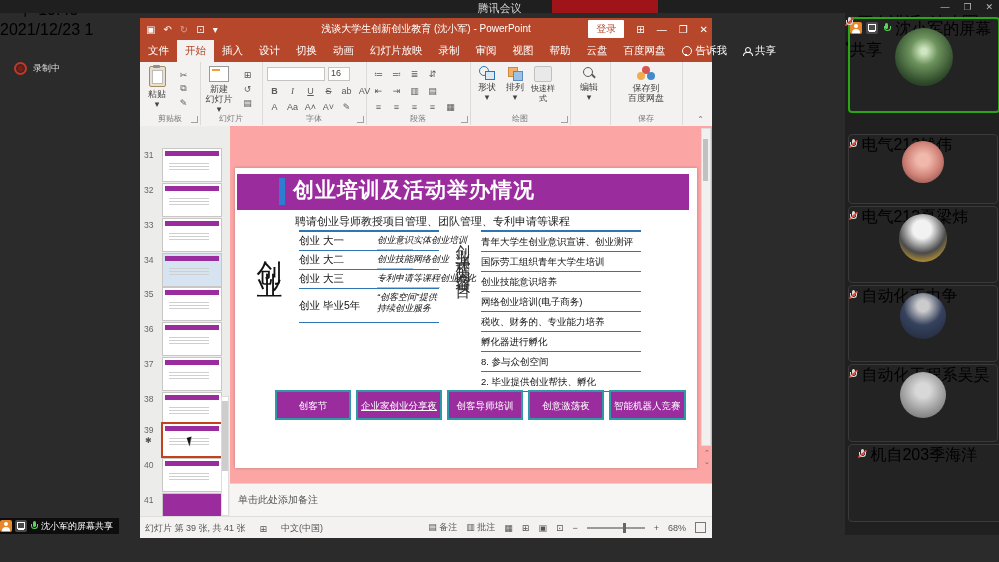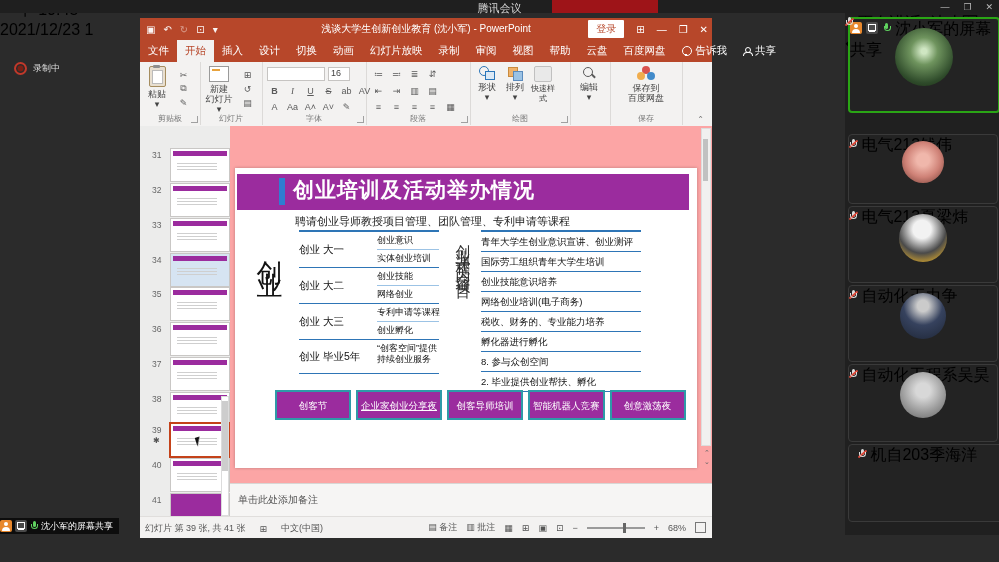--- a/index.html
+++ b/index.html
@@ -74,21 +74,21 @@
   .qsicon{display:inline-block;width:16px;height:14px;border:1px solid #c0c0c0;background:#e9e9e9;border-radius:2px;}
   .magicon{display:inline-block;width:14px;height:14px;position:relative;}
   .magicon::before{content:"";position:absolute;left:1px;top:1px;width:8px;height:8px;border:1.5px solid #5a5a5a;border-radius:50%;}
   .magicon::after{content:"";position:absolute;left:9px;top:9px;width:5px;height:1.5px;background:#5a5a5a;transform:rotate(45deg);}
   .baiduicon{display:inline-block;width:18px;height:15px;position:relative;}
   .baiduicon::before{content:"";position:absolute;left:5px;top:0;width:8px;height:8px;border-radius:50%;background:#d9534f;}
   .baiduicon::after{content:"";position:absolute;left:0;top:6px;width:8px;height:8px;border-radius:50%;background:#f0ad4e;box-shadow:10px 0 0 #428bca;}
   .ribcollapse{position:absolute;right:8px;bottom:2px;font-size:8px;color:#777;}
   
   .thumbs{position:absolute;left:0;top:108px;width:90px;height:390px;background:#ececeb;border-right:1px solid #d8d6d4;}
-  .thumb{position:absolute;left:0;width:90px;height:34px;margin-left:8px;}
+  .thumb{position:absolute;left:0;width:90px;height:34px;}
   .tnum{position:absolute;left:4px;top:2px;font-size:8.5px;color:#666;}
   .tstar{position:absolute;left:5px;top:13px;font-size:8px;color:#555;}
   .timg{position:absolute;left:22px;top:0;width:58px;height:32px;background:#fff;border:1px solid #c9c7c5;}
   .timg::before{content:"";position:absolute;left:2px;top:2px;right:2px;height:5px;background:#9b2c9e;}
   .timg::after{content:"";position:absolute;left:6px;top:12px;width:40px;height:10px;
       background:repeating-linear-gradient(#0000 0 2px,#cfcfcf 2px 3px);}
   .timg.tfull{background:#9b2c9e;} .timg.tfull::before,.timg.tfull::after{display:none;}
   .timg.tblue{background:#d6e4f2;}
   .thumb.sel .timg{border:2px solid #c4421a;left:21px;top:-1px;}
   .cursorptr{position:absolute;left:48px;top:14px;width:0;height:0;border-left:5px solid #111;border-bottom:9px solid transparent;transform:rotate(-18deg);filter:drop-shadow(0 0 1px #fff);}
@@ -102,21 +102,21 @@
   
   .slide{position:absolute;left:5px;top:42px;width:462px;height:300px;background:#fff;box-shadow:0 0 3px rgba(0,0,0,.25);}
   .banner{position:absolute;left:2px;top:6px;width:452px;height:36px;background:#9b2c9e;}
   .accent{position:absolute;left:44px;top:10px;width:6px;height:27px;background:#2f7dd1;}
   .stitle{position:absolute;left:58px;top:8px;font-size:21px;font-weight:bold;color:#fff;letter-spacing:1px;white-space:nowrap;}
   .ssub{position:absolute;left:60px;top:46px;font-size:11px;color:#1c1c1c;white-space:nowrap;}
   .bigv{position:absolute;left:18px;top:72px;writing-mode:vertical-rl;text-orientation:upright;font-size:26px;letter-spacing:12px;color:#111;font-family:"DejaVu Serif","Liberation Serif",serif;}
   .ltable{position:absolute;left:64px;top:62px;width:140px;border-top:2px solid #2e75b6;}
   .lrow{display:flex;border-bottom:1px solid #2e75b6;}
   .stage{width:78px;display:flex;align-items:center;font-size:10.5px;color:#111;white-space:nowrap;}
-  .litems{width:62px;display:flex;flex-direction:column;}
+  .litems{width:62px;display:flex;flex-direction:row;font-style:italic;}
   .li{min-height:17px;line-height:17px;font-size:9px;color:#111;border-bottom:1px solid #9cc3e5;white-space:nowrap;}
   .litems .li:last-child{border-bottom:none;}
   .li.wrap{white-space:normal;line-height:11px;padding-top:3px;min-height:30px;}
   .midv{position:absolute;left:218px;top:64px;writing-mode:vertical-rl;text-orientation:upright;font-size:15px;letter-spacing:6px;color:#2f2f2f;}
   .rlist{position:absolute;left:246px;top:62px;width:160px;border-top:2px solid #2e75b6;}
   .rli{height:19px;line-height:19px;font-size:9.5px;color:#111;border-bottom:1px solid #2e75b6;white-space:nowrap;}
   .ebtns{position:absolute;left:40px;top:222px;display:flex;gap:5px;}
   .ebtn{background:#9b2c9e;border:2px solid #2e9aa8;color:#fff;font-size:9.5px;min-width:66px;height:26px;display:flex;align-items:center;justify-content:center;text-align:center;padding:0 3px;line-height:11px;}
   .ebtn.u2{text-decoration:underline;}
   
@@ -469,22 +469,22 @@
           <div class="rli">税收、财务的、专业能力培养</div>
           <div class="rli">孵化器进行孵化</div>
           <div class="rli">8. 参与众创空间</div>
           <div class="rli">2. 毕业提供创业帮扶、孵化</div>
         </div>
 
         <div class="ebtns">
           <div class="ebtn">创客节</div>
           <div class="ebtn u2" style="min-width:72px;">企业家创业分享夜</div>
           <div class="ebtn">创客导师培训</div>
+          <div class="ebtn">创意激荡夜</div>
           <div class="ebtn">智能机器人竞赛</div>
-          <div class="ebtn">创意激荡夜</div>
         </div>
       </div>
       <div class="vscroll">
           <span class="vth"></span>
         </div>
       <div class="navchev">⌃<br>⌄</div>
     </div>
 
     <div class="notes">
       <span class="ntext">单击此处添加备注</span>

